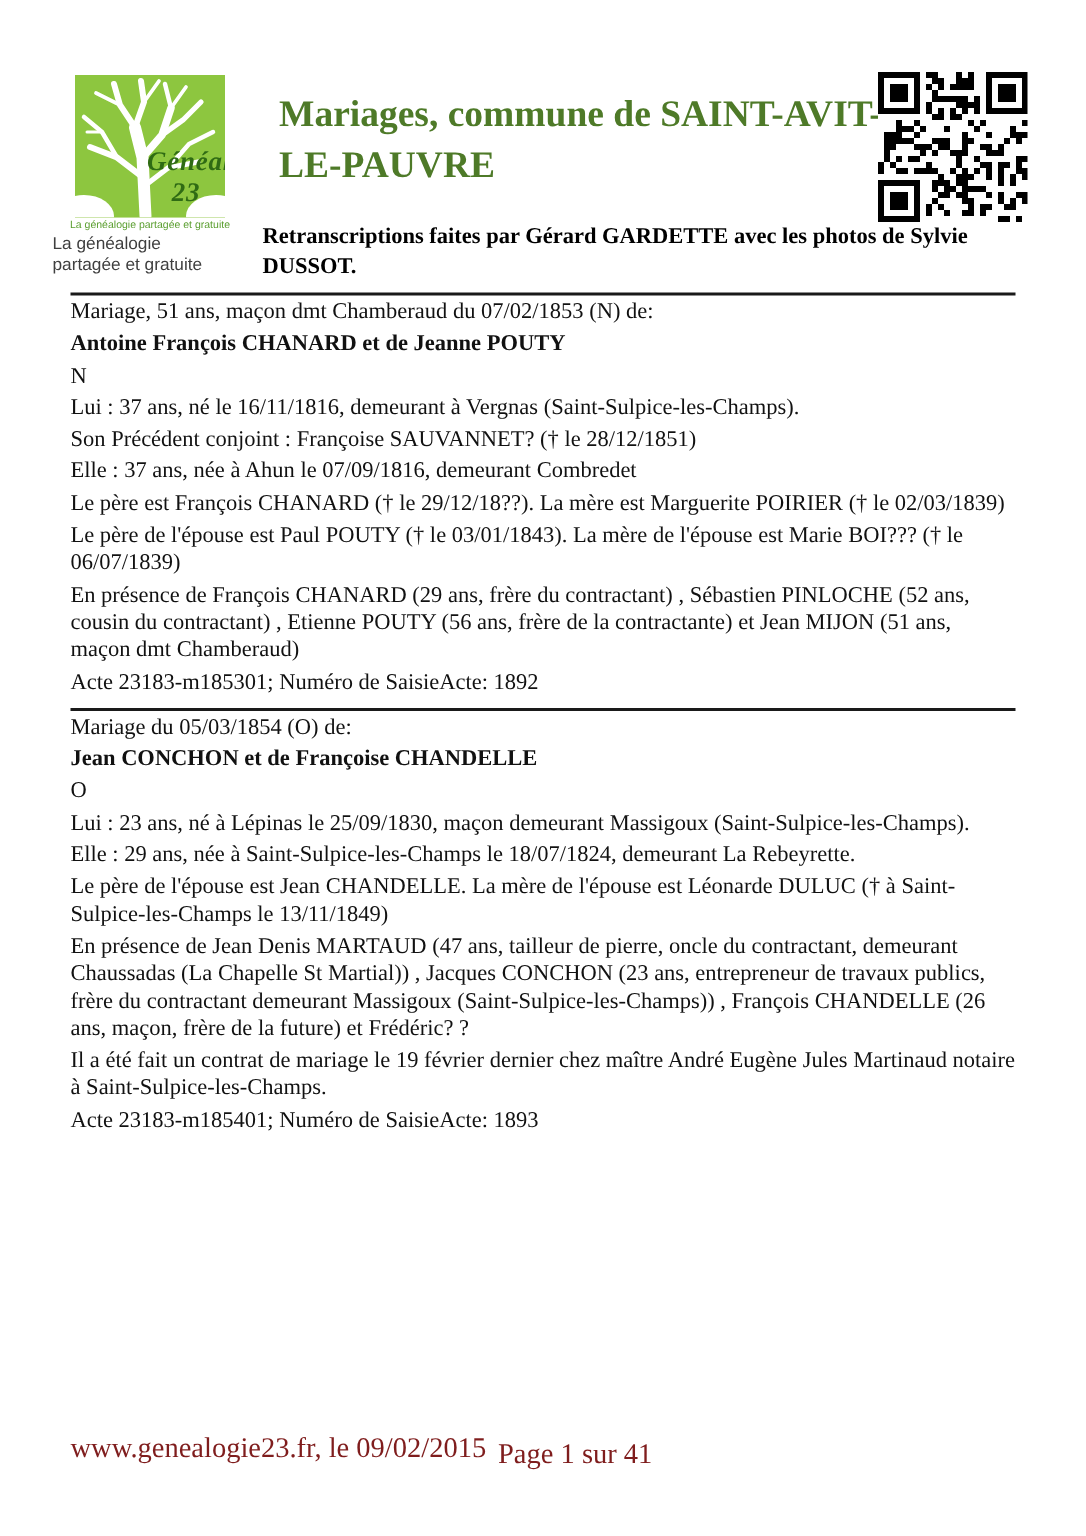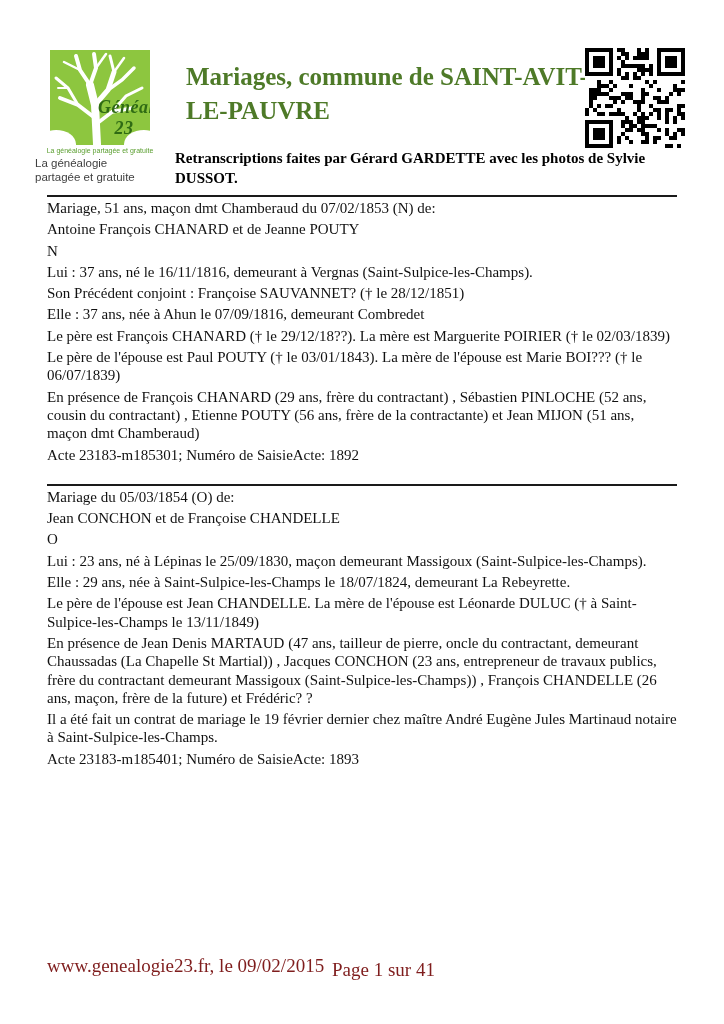--- a/index.html
+++ b/index.html
@@ -49,22 +49,22 @@
   .qr{position:absolute;right:-8px;top:0;width:100px;height:100px;}
   .subtitle{
     position:absolute;left:128px;right:-8px;top:101px;
     text-align:left;
     font-size:15px;font-weight:bold;line-height:1.3;color:#000;
   }
   
   .rule{border:none;border-top:2px solid #1a1a1a;margin:0 0 2px 0;}
   section{display:block;}
   section p{margin:2px 0 3px 0;font-size:15px;line-height:1.22;}
-  p.couple{font-weight:normal;}
-  section{padding-bottom:17px;}
+  p.couple{font-weight:bold;}
+  section{padding-bottom:5px;}
   
   .footer{position:absolute;left:47px;right:47px;top:955px;height:20px;font-size:19px;color:#7f1d1d;}
   .f-left{position:absolute;left:0;top:0;}
   .f-center{position:absolute;left:285px;top:4px;}
 </style>
 </head>
 <body>
 
 <div class="page">
 

